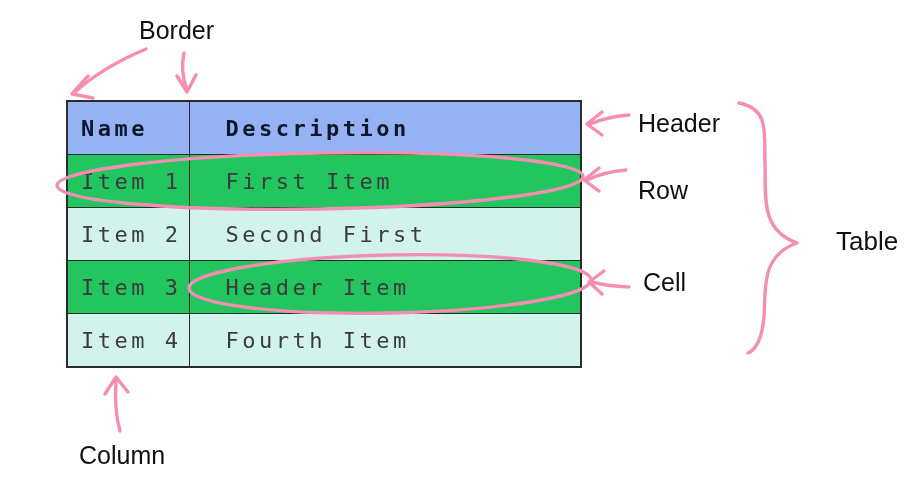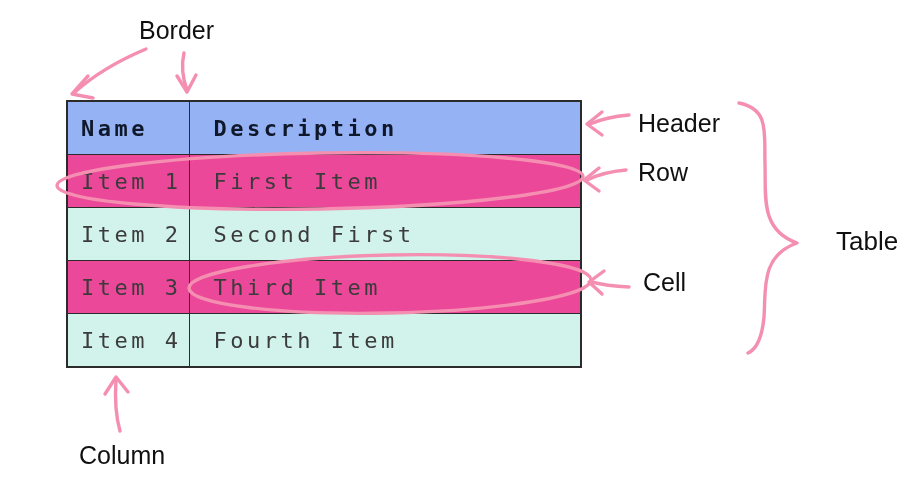--- a/index.html
+++ b/index.html
@@ -26,40 +26,40 @@
     border: 1.6px solid var(--table-border);
     font-family: "DejaVu Sans Mono", monospace;
     font-size: 22px;
     letter-spacing: 3.5px;
     color: var(--cell-text);
     height: 52px;
     padding: 0 0 0 13px;
     text-align: left;
     white-space: nowrap;
     overflow: hidden;
-    background: #ec4899;
+    background: #22c55e;
   }
-  .tbl th:nth-child(2), .tbl td:nth-child(2) { padding-left: 24px; }
+  .tbl th:nth-child(2), .tbl td:nth-child(2) { padding-left: 36px; }
   .tbl thead th {
     background: var(--header-bg);
     font-weight: bold;
     color: #0f172a;
   }
   .tbl tbody tr:nth-child(even) td { background: var(--stripe); }
   
   .lbl {
     position: absolute;
     font-size: 25px;
     line-height: 1.1;
     color: var(--label-text);
     white-space: nowrap;
   }
   .lbl-border { left: 139px; top: 17px; }
   .lbl-header { left: 638px; top: 110px; }
-  .lbl-row    { left: 638px; top: 159px; text-align: center; }
+  .lbl-row    { left: 638px; top: 177px; text-align: center; }
   .lbl-cell   { left: 643px; top: 269px; }
   .lbl-table  { left: 836px; top: 227px; font-size: 26px; }
   .lbl-column { left: 79px;  top: 442px; }
   
   .overlay {
     position: absolute;
     left: 0; top: 0;
     width: 921px; height: 483px;
     pointer-events: none;
   }
@@ -91,21 +91,21 @@
       <tr>
         <td>Item 1</td>
         <td>First Item</td>
       </tr>
       <tr>
         <td>Item 2</td>
         <td>Second First</td>
       </tr>
       <tr>
         <td>Item 3</td>
-        <td>Third Item</td>
+        <td>Header Item</td>
       </tr>
       <tr>
         <td>Item 4</td>
         <td>Fourth Item</td>
       </tr>
     </tbody>
   </table>
 
   <div class="lbl lbl-header">Header</div>
   <div class="lbl lbl-border">Border</div>

